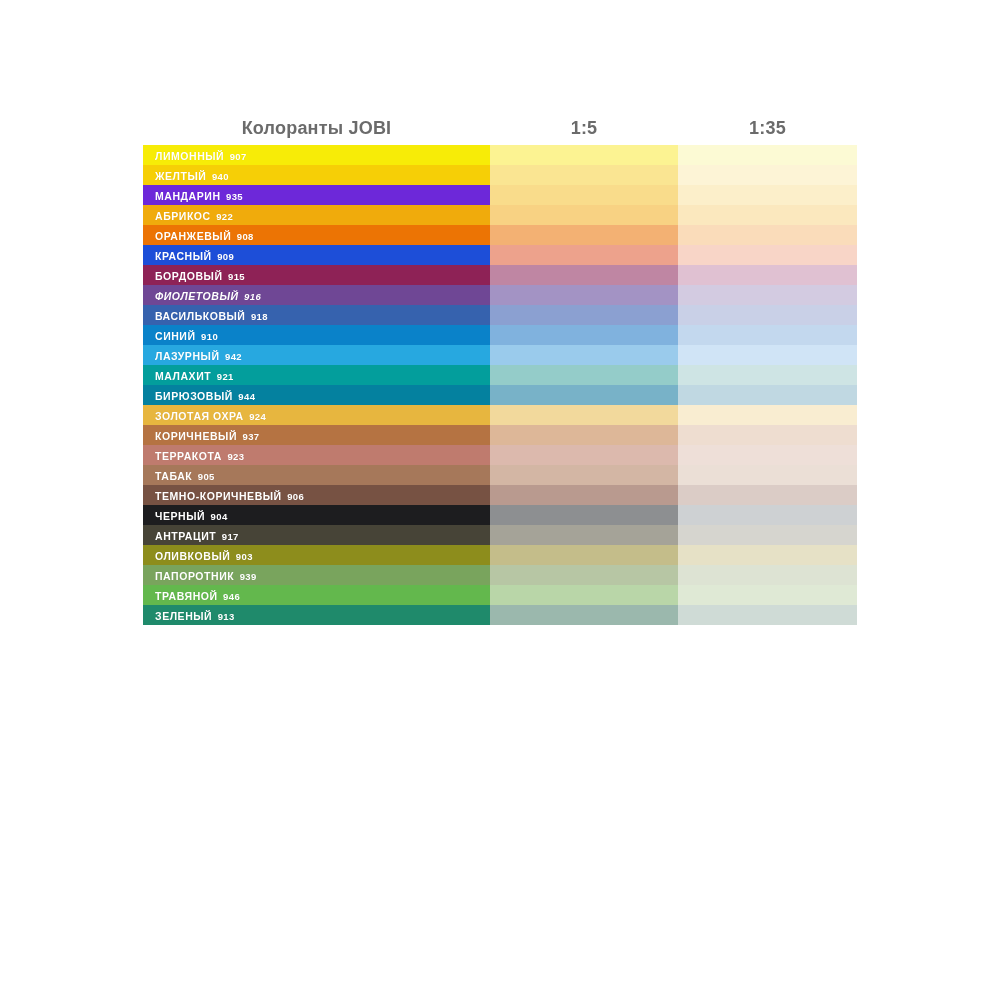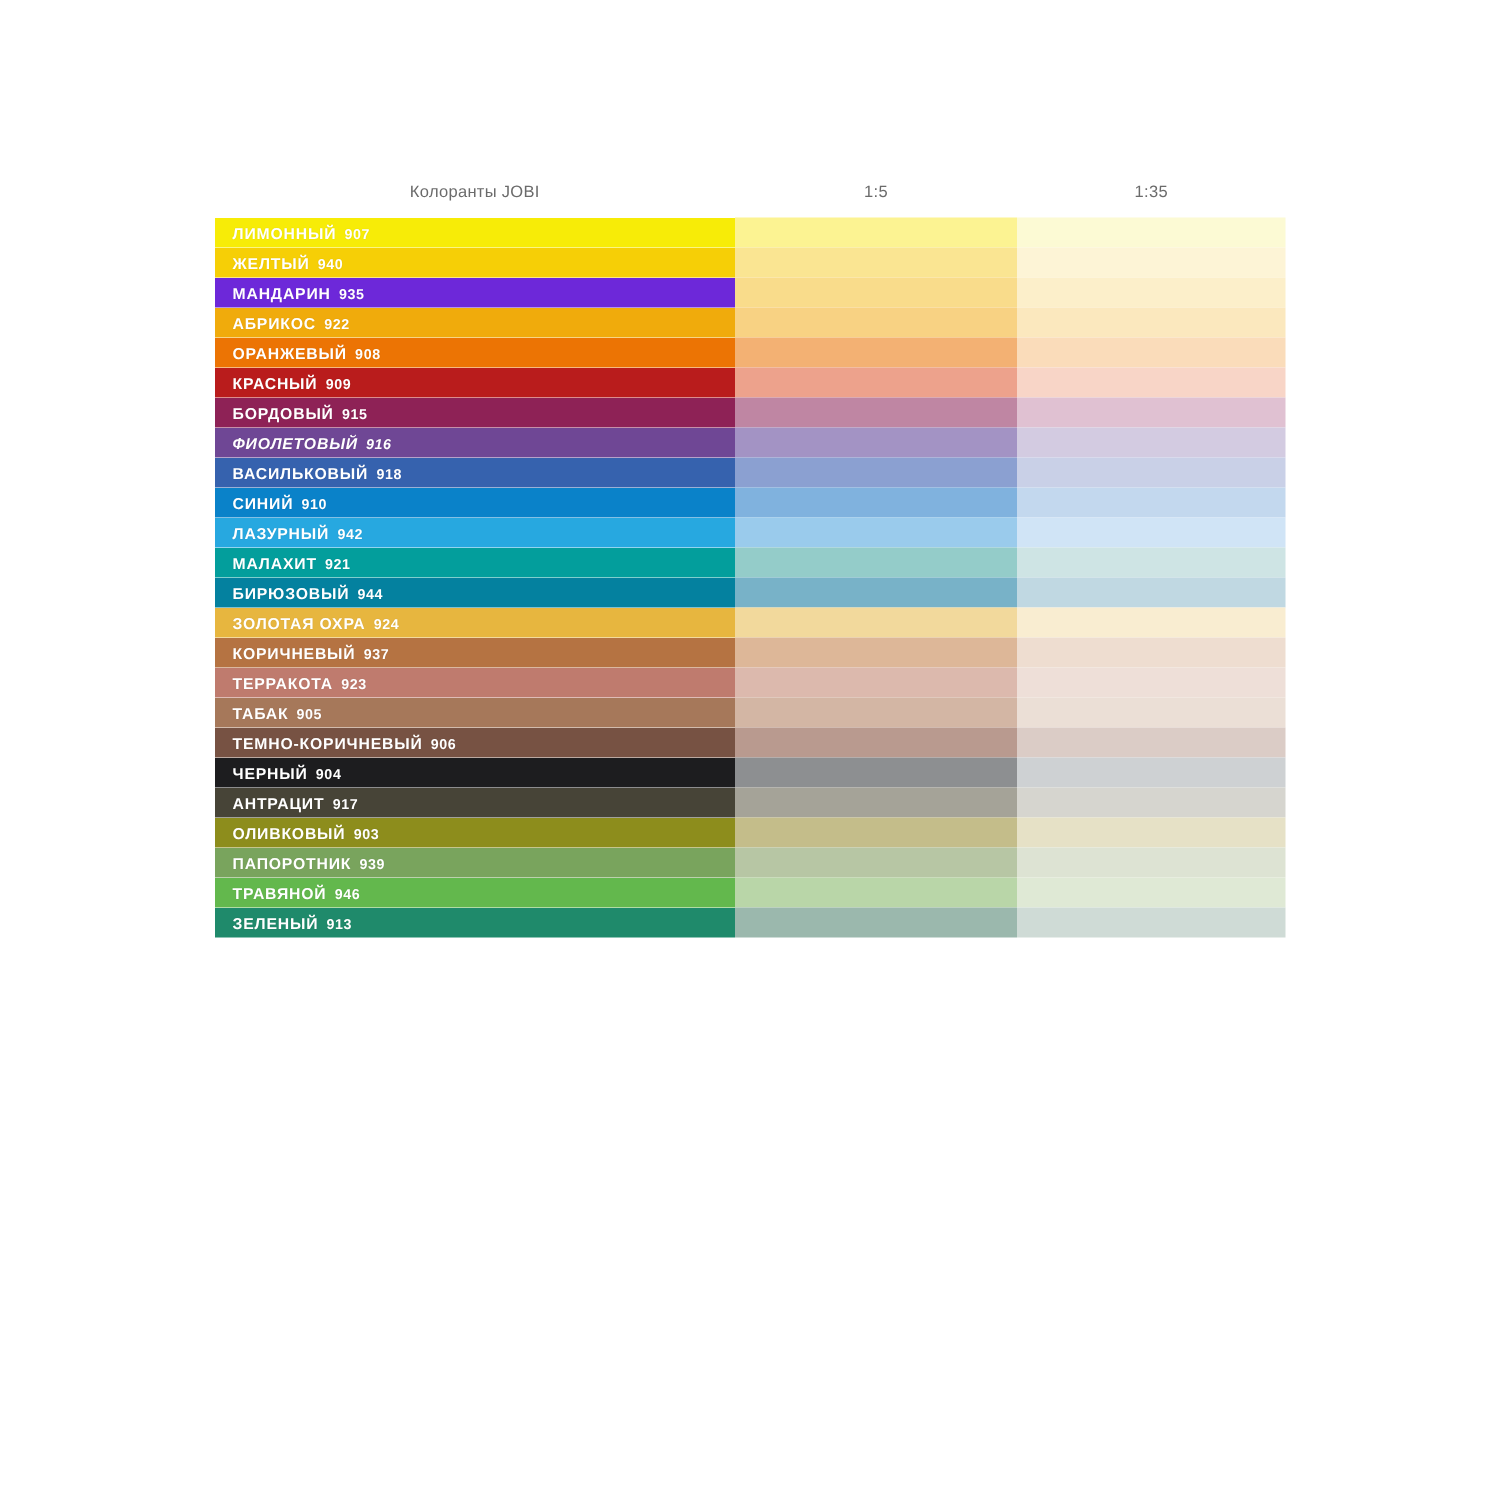--- a/index.html
+++ b/index.html
@@ -30,22 +30,22 @@
     width: 714px;
     height: 30px;
     display: flex;
     align-items: center;
   }
   .hdr-cell {
     display: flex;
     align-items: center;
     justify-content: center;
     color: #6b6b6b;
-    font-size: 11px;
-    font-weight: 400;
+    font-size: 18px;
+    font-weight: 700;
     letter-spacing: 0.2px;
     white-space: nowrap;
   }
   .hdr-col-name  { width: 347px; }
   .hdr-col-ratio { width: 188px; }
   .hdr-col-ratio2{ width: 179px; }
 
   
   .chart-table {
     position: absolute;
@@ -126,21 +126,21 @@
           <td class="swatch-base" style="background: rgb(240, 171, 12);"><span class="label">АБРИКОС <span class="code">922</span></span></td>
           <td style="background: rgb(248, 210, 131);"></td>
           <td style="background: rgb(251, 232, 190);"></td>
         </tr>
         <tr>
           <td class="swatch-base" style="background: rgb(236, 116, 4);"><span class="label">ОРАНЖЕВЫЙ <span class="code">908</span></span></td>
           <td style="background: rgb(243, 177, 115);"></td>
           <td style="background: rgb(250, 220, 186);"></td>
         </tr>
         <tr>
-          <td class="swatch-base" style="background: #b91c1c;"><span class="label">КРАСНЫЙ <span class="code">909</span></span></td>
+          <td class="swatch-base" style="background: #1d4ed8;"><span class="label">КРАСНЫЙ <span class="code">909</span></span></td>
           <td style="background: rgb(237, 162, 140);"></td>
           <td style="background: rgb(248, 213, 199);"></td>
         </tr>
         <tr>
           <td class="swatch-base" style="background: rgb(142, 34, 86);"><span class="label">БОРДОВЫЙ <span class="code">915</span></span></td>
           <td style="background: rgb(191, 134, 163);"></td>
           <td style="background: rgb(224, 193, 210);"></td>
         </tr>
         <tr>
           <td class="swatch-base" style="background: rgb(111, 71, 149); font-style: italic;"><span class="label">ФИОЛЕТОВЫЙ <span class="code">916</span></span></td>

